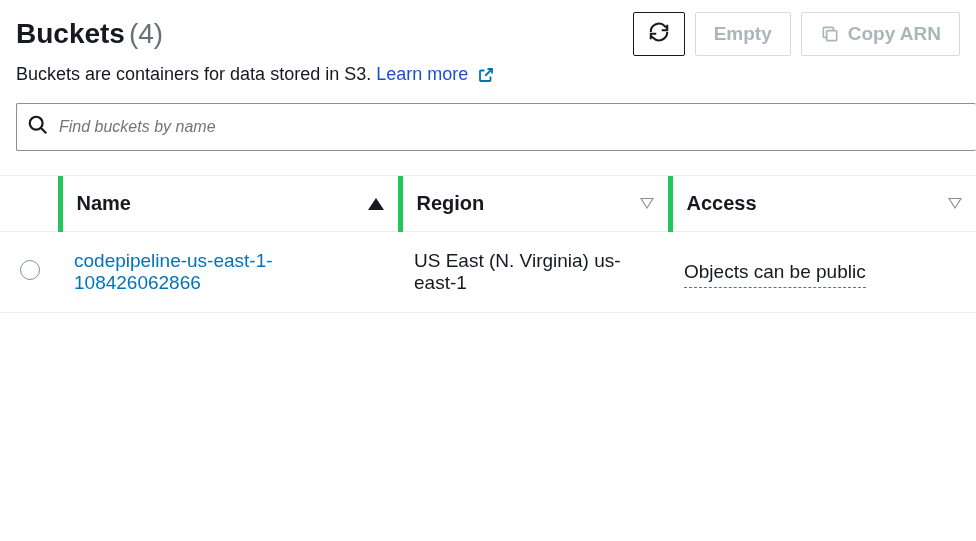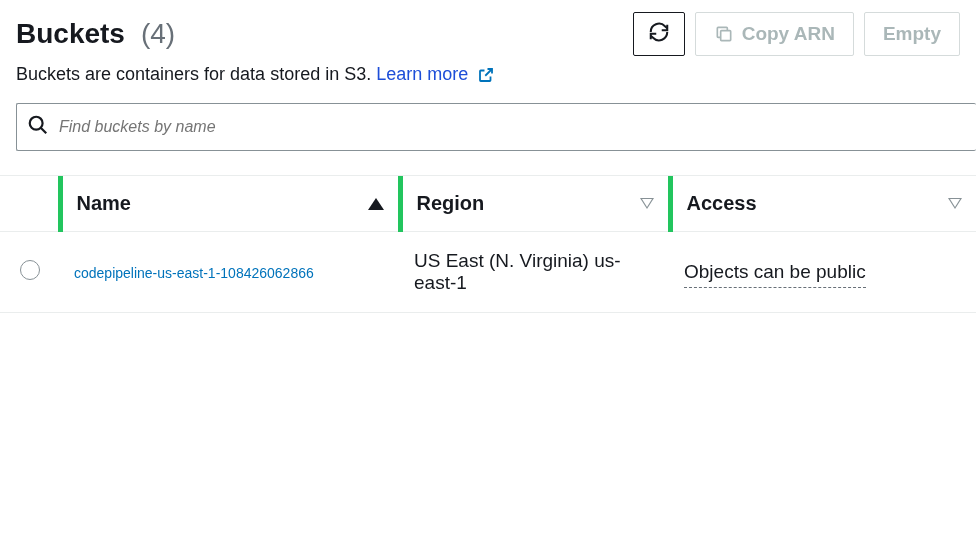--- a/index.html
+++ b/index.html
@@ -13,21 +13,21 @@
       display: flex;
       justify-content: space-between;
       align-items: center;
       padding: 12px 16px 8px 16px;
     }
     .title {
       font-size: 28px;
       font-weight: 700;
       display: flex;
       align-items: baseline;
-      gap: 16px;
+      gap: 4px;
     }
     .title .count {
       font-weight: 400;
       color: #687078;
     }
     .actions {
       display: flex;
       gap: 10px;
     }
     .btn {
@@ -154,21 +154,21 @@
     .radio {
       width: 20px; height: 20px;
       border: 1.5px solid #879196;
       border-radius: 50%;
       display: inline-block;
       cursor: pointer;
     }
     .bucket-link {
       color: #0073bb;
       text-decoration: none;
-      font-size: 14px;
+      font-size: 19px;
     }
     .access-text {
       border-bottom: 1px dashed #687078;
       padding-bottom: 5px;
       display: inline;
     }
     .ext-link-icon {
       display: inline-flex;
       vertical-align: middle;
       margin-left: 4px;
@@ -188,30 +188,30 @@
       <span>
         <svg width="22" height="22" viewBox="0 0 24 24" fill="none" stroke="#16191f" stroke-width="2.2">
           <path d="M21 4v6h-6"></path>
           <path d="M3 12a9 9 0 0 1 15.5-6.3L21 8"></path>
           <path d="M3 20v-6h6"></path>
           <path d="M21 12a9 9 0 0 1-15.5 6.3L3 16"></path>
         </svg>
       </span>
     </button>
     <button class="btn disabled">
+      <span>Empty</span>
+    </button>
+    <button class="btn disabled">
       <span class="copy-icon">
         <svg width="20" height="20" viewBox="0 0 24 24" fill="none" stroke="#aab7b8" stroke-width="2">
           <rect x="8" y="8" width="12" height="12" rx="1"></rect>
           <path d="M16 8V5a1 1 0 0 0-1-1H5a1 1 0 0 0-1 1v10a1 1 0 0 0 1 1h3"></path>
         </svg>
       </span>
       <span>Copy ARN</span>
-    </button>
-    <button class="btn disabled">
-      <span>Empty</span>
     </button>
   </div>
 </div>
 
 <div class="description">
   <span>Buckets are containers for data stored in S3. </span>
   <a href="#">
     <span>Learn more</span>
     <span class="ext-link-icon">
       <svg width="18" height="18" viewBox="0 0 24 24" fill="none" stroke="#0073bb" stroke-width="2.4">

